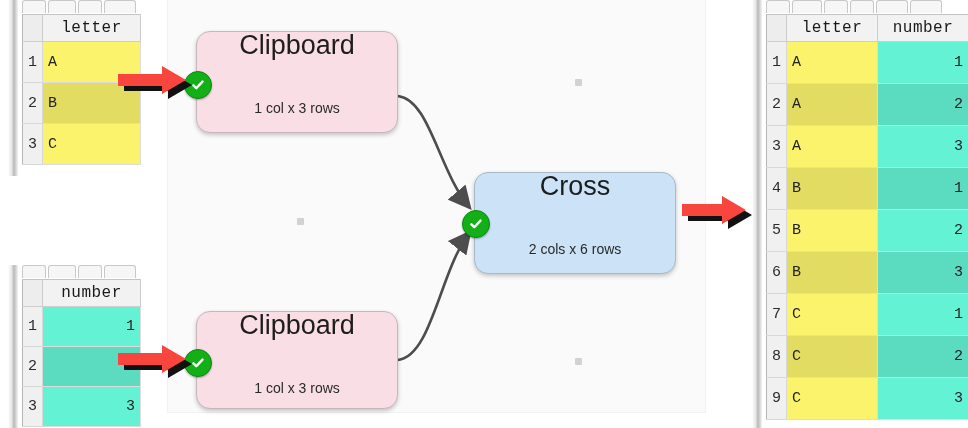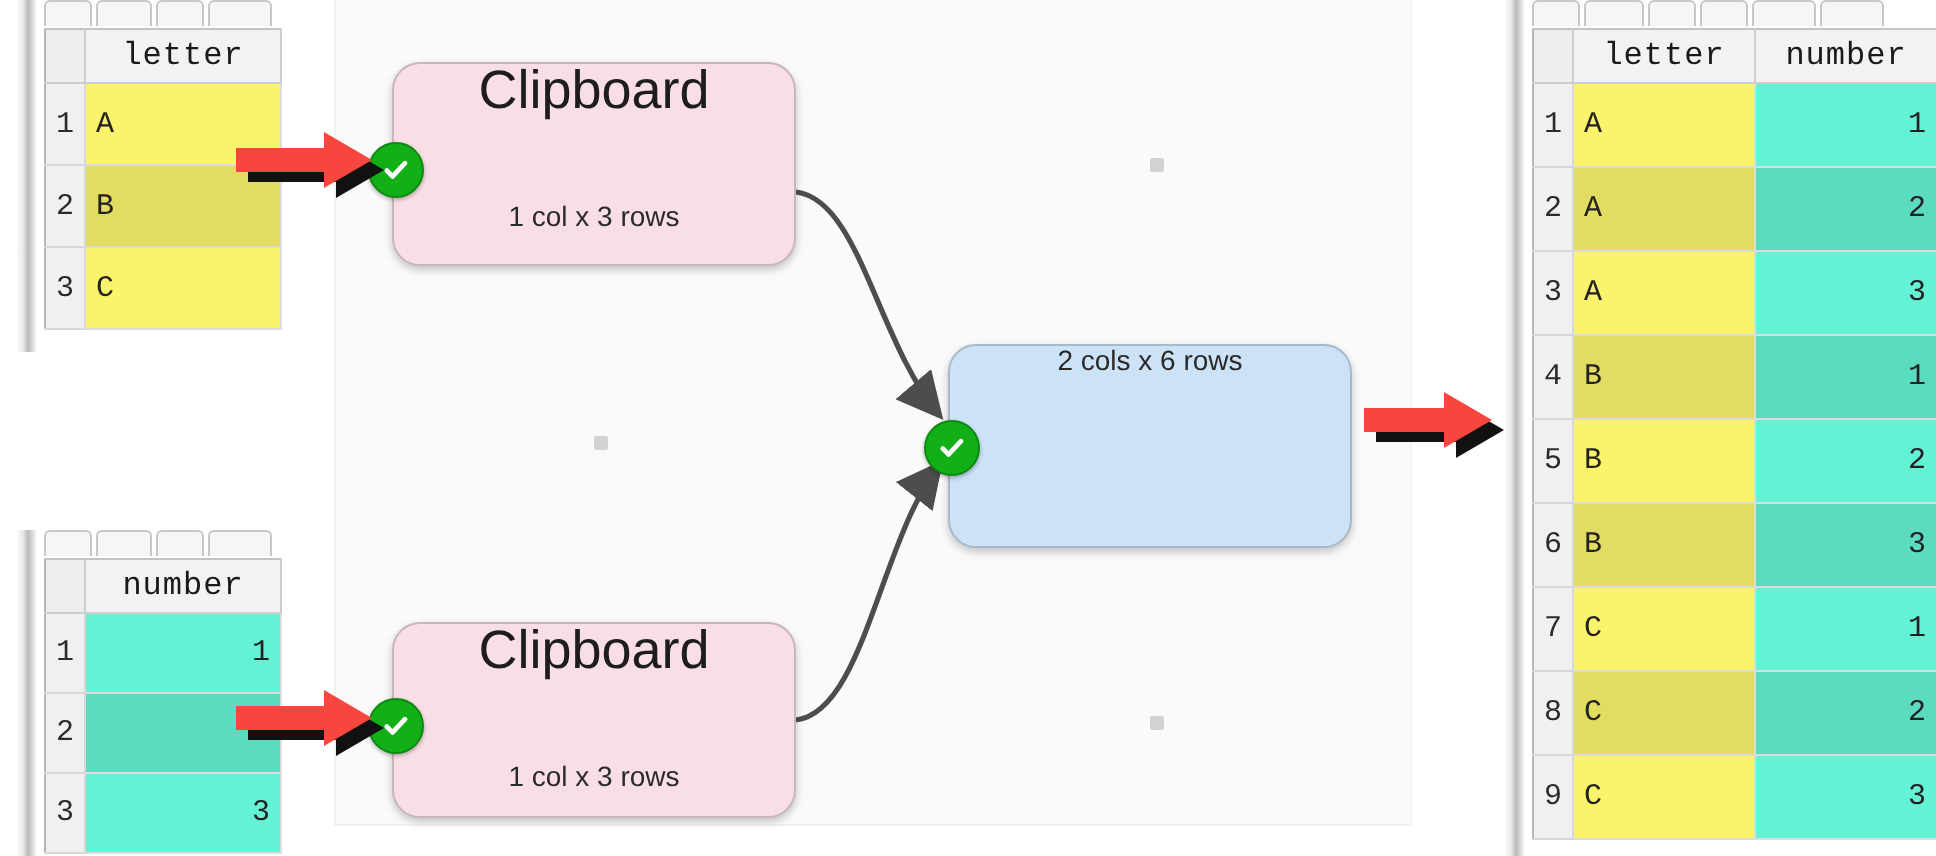--- a/index.html
+++ b/index.html
@@ -332,20 +332,21 @@
   <div class="node-title">Clipboard</div>
   <div class="node-sub">1 col x 3 rows</div>
   <div class="ok-badge" style="left:-13px; top:37px;">
     <svg width="16" height="16" viewBox="0 0 16 16">
         <path d="M3.4,8.3 L6.3,11.2 L12.5,4.6" fill="none" stroke="#ffffff" stroke-width="2.4" stroke-linecap="round" stroke-linejoin="round"></path>
       </svg>
   </div>
 </div>
 
 <div class="node cross" style="left:474px; top:172px; width:202px; height:102px;">
+  <div class="node-title">Cross</div>
   <div class="node-sub">2 cols x 6 rows</div>
   <div class="ok-badge" style="left:-13px; top:37px;">
     <svg width="16" height="16" viewBox="0 0 16 16">
         <path d="M3.4,8.3 L6.3,11.2 L12.5,4.6" fill="none" stroke="#ffffff" stroke-width="2.4" stroke-linecap="round" stroke-linejoin="round"></path>
       </svg>
   </div>
 </div>
 
 <svg style="position:absolute;left:118px;top:62px;width:92px;height:52px;">
   <g transform="translate(6,9)">

